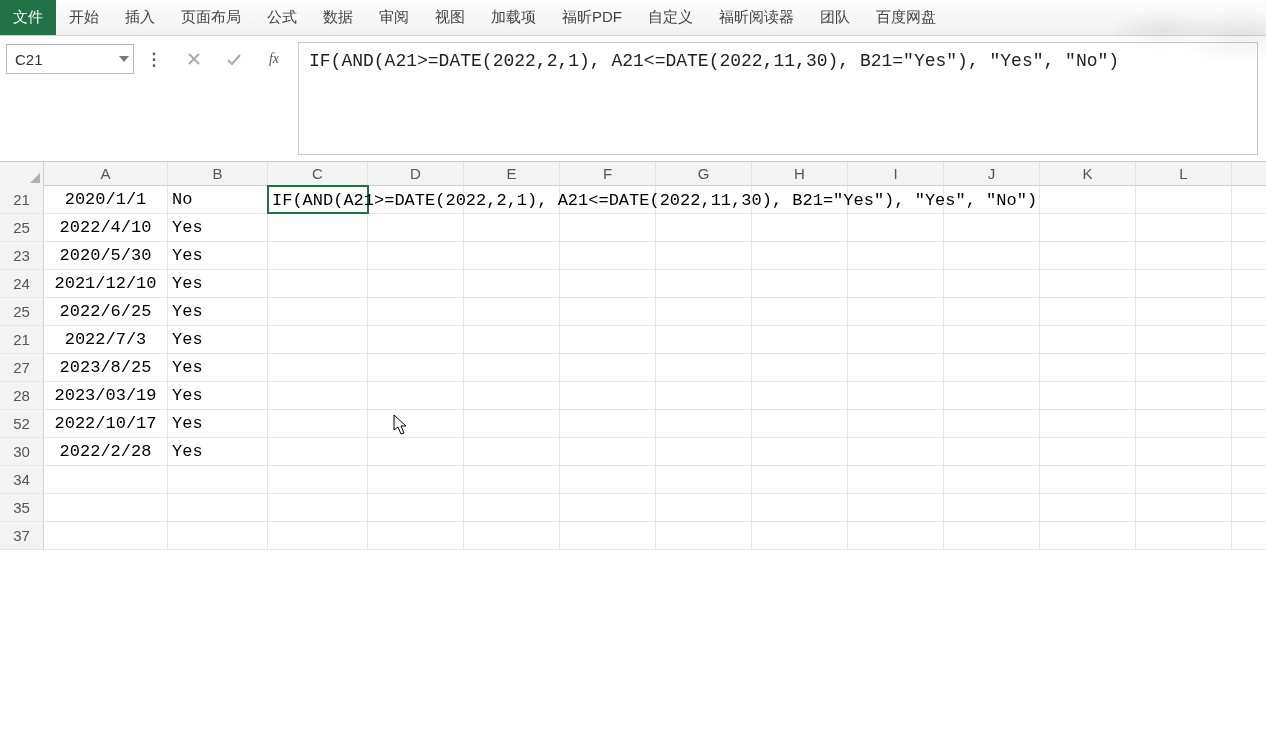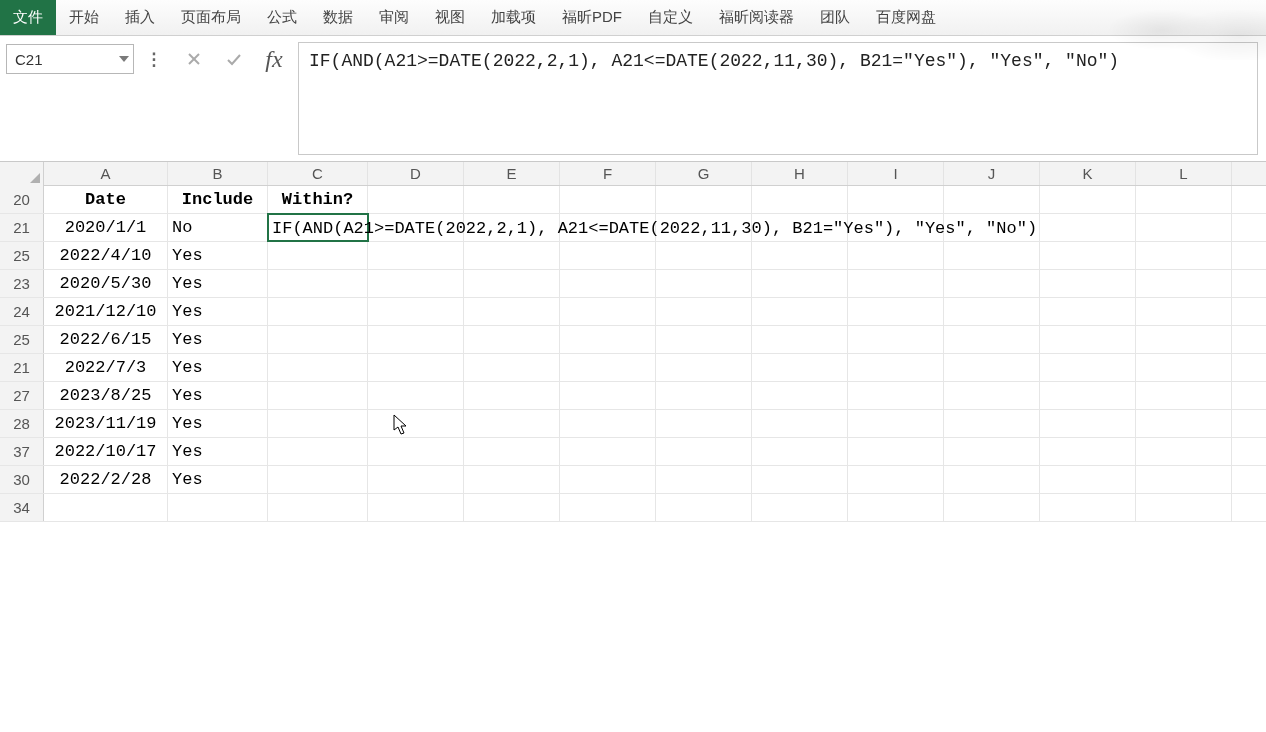--- a/index.html
+++ b/index.html
@@ -73,21 +73,21 @@
   }
   .fx-btn {
     width: 28px; height: 30px;
     display: flex;
     align-items: center;
     justify-content: center;
     cursor: pointer;
     font-size: 17px;
   }
   .fx-btn.colon { font-weight: bold; color:#666; }
-  .fx-btn.fx { font-style: italic; font-family: "Times New Roman", serif; font-size: 24px; color:#555; }
+  .fx-btn.fx { font-style: italic; font-family: "Times New Roman", serif; font-size: 14px; color:#555; }
   .formula-box {
     flex: 1;
     margin: 6px 8px 6px 10px;
     border: 1px solid #c9c9c9;
     background: #fff;
     padding: 8px 10px;
     font-family: "Courier New", monospace;
     font-size: 18px;
     color: #222;
     white-space: pre-wrap;
@@ -259,35 +259,20 @@
         <div class="col-h" style="--w: 96px;">G</div>
         <div class="col-h" style="--w: 96px;">H</div>
         <div class="col-h" style="--w: 96px;">I</div>
         <div class="col-h" style="--w: 96px;">J</div>
         <div class="col-h" style="--w: 96px;">K</div>
         <div class="col-h" style="--w: 96px;">L</div>
       </div>
   </div>
   <div class="rows" id="rows">
       <div class="row">
-        <div class="row-h">20</div>
-        <div class="cell bold center" style="--w: 124px;">Date</div>
-        <div class="cell bold center" style="--w: 100px;">Include</div>
-        <div class="cell bold center" style="--w: 100px;">Within?</div>
-        <div class="cell" style="--w: 96px;"></div>
-        <div class="cell" style="--w: 96px;"></div>
-        <div class="cell" style="--w: 96px;"></div>
-        <div class="cell" style="--w: 96px;"></div>
-        <div class="cell" style="--w: 96px;"></div>
-        <div class="cell" style="--w: 96px;"></div>
-        <div class="cell" style="--w: 96px;"></div>
-        <div class="cell" style="--w: 96px;"></div>
-        <div class="cell" style="--w: 96px;"></div>
-      </div>
-      <div class="row">
         <div class="row-h">21</div>
         <div class="cell center" style="--w: 124px;">2020/1/1</div>
         <div class="cell" style="--w: 100px;">No</div>
         <div class="cell active-cell" style="--w: 100px;">
           <span class="spill">IF(AND(A21&gt;=DATE(2022,2,1), A21&lt;=DATE(2022,11,30), B21="Yes"), "Yes", "No")</span>
         </div>
         <div class="cell" style="--w: 96px;"></div>
         <div class="cell" style="--w: 96px;"></div>
         <div class="cell" style="--w: 96px;"></div>
         <div class="cell" style="--w: 96px;"></div>
@@ -337,21 +322,21 @@
         <div class="cell" style="--w: 96px;"></div>
         <div class="cell" style="--w: 96px;"></div>
         <div class="cell" style="--w: 96px;"></div>
         <div class="cell" style="--w: 96px;"></div>
         <div class="cell" style="--w: 96px;"></div>
         <div class="cell" style="--w: 96px;"></div>
         <div class="cell" style="--w: 96px;"></div>
       </div>
       <div class="row">
         <div class="row-h">25</div>
-        <div class="cell center" style="--w: 124px;">2022/6/15</div>
+        <div class="cell center" style="--w: 124px;">2022/6/25</div>
         <div class="cell" style="--w: 100px;">Yes</div>
         <div class="cell" style="--w: 100px;"></div>
         <div class="cell" style="--w: 96px;"></div>
         <div class="cell" style="--w: 96px;"></div>
         <div class="cell" style="--w: 96px;"></div>
         <div class="cell" style="--w: 96px;"></div>
         <div class="cell" style="--w: 96px;"></div>
         <div class="cell" style="--w: 96px;"></div>
         <div class="cell" style="--w: 96px;"></div>
         <div class="cell" style="--w: 96px;"></div>
@@ -382,35 +367,35 @@
         <div class="cell" style="--w: 96px;"></div>
         <div class="cell" style="--w: 96px;"></div>
         <div class="cell" style="--w: 96px;"></div>
         <div class="cell" style="--w: 96px;"></div>
         <div class="cell" style="--w: 96px;"></div>
         <div class="cell" style="--w: 96px;"></div>
         <div class="cell" style="--w: 96px;"></div>
       </div>
       <div class="row">
         <div class="row-h">28</div>
-        <div class="cell center" style="--w: 124px;">2023/11/19</div>
-        <div class="cell" style="--w: 100px;">Yes</div>
-        <div class="cell" style="--w: 100px;"></div>
-        <div class="cell" style="--w: 96px;"></div>
-        <div class="cell" style="--w: 96px;"></div>
-        <div class="cell" style="--w: 96px;"></div>
-        <div class="cell" style="--w: 96px;"></div>
-        <div class="cell" style="--w: 96px;"></div>
-        <div class="cell" style="--w: 96px;"></div>
-        <div class="cell" style="--w: 96px;"></div>
-        <div class="cell" style="--w: 96px;"></div>
-        <div class="cell" style="--w: 96px;"></div>
-      </div>
-      <div class="row">
-        <div class="row-h">37</div>
+        <div class="cell center" style="--w: 124px;">2023/03/19</div>
+        <div class="cell" style="--w: 100px;">Yes</div>
+        <div class="cell" style="--w: 100px;"></div>
+        <div class="cell" style="--w: 96px;"></div>
+        <div class="cell" style="--w: 96px;"></div>
+        <div class="cell" style="--w: 96px;"></div>
+        <div class="cell" style="--w: 96px;"></div>
+        <div class="cell" style="--w: 96px;"></div>
+        <div class="cell" style="--w: 96px;"></div>
+        <div class="cell" style="--w: 96px;"></div>
+        <div class="cell" style="--w: 96px;"></div>
+        <div class="cell" style="--w: 96px;"></div>
+      </div>
+      <div class="row">
+        <div class="row-h">52</div>
         <div class="cell center" style="--w: 124px;">2022/10/17</div>
         <div class="cell" style="--w: 100px;">Yes</div>
         <div class="cell" style="--w: 100px;"></div>
         <div class="cell" style="--w: 96px;"></div>
         <div class="cell" style="--w: 96px;"></div>
         <div class="cell" style="--w: 96px;"></div>
         <div class="cell" style="--w: 96px;"></div>
         <div class="cell" style="--w: 96px;"></div>
         <div class="cell" style="--w: 96px;"></div>
         <div class="cell" style="--w: 96px;"></div>
@@ -427,20 +412,50 @@
         <div class="cell" style="--w: 96px;"></div>
         <div class="cell" style="--w: 96px;"></div>
         <div class="cell" style="--w: 96px;"></div>
         <div class="cell" style="--w: 96px;"></div>
         <div class="cell" style="--w: 96px;"></div>
         <div class="cell" style="--w: 96px;"></div>
         <div class="cell" style="--w: 96px;"></div>
       </div>
       <div class="row">
         <div class="row-h">34</div>
+        <div class="cell center" style="--w: 124px;"></div>
+        <div class="cell" style="--w: 100px;"></div>
+        <div class="cell" style="--w: 100px;"></div>
+        <div class="cell" style="--w: 96px;"></div>
+        <div class="cell" style="--w: 96px;"></div>
+        <div class="cell" style="--w: 96px;"></div>
+        <div class="cell" style="--w: 96px;"></div>
+        <div class="cell" style="--w: 96px;"></div>
+        <div class="cell" style="--w: 96px;"></div>
+        <div class="cell" style="--w: 96px;"></div>
+        <div class="cell" style="--w: 96px;"></div>
+        <div class="cell" style="--w: 96px;"></div>
+      </div>
+      <div class="row">
+        <div class="row-h">35</div>
+        <div class="cell center" style="--w: 124px;"></div>
+        <div class="cell" style="--w: 100px;"></div>
+        <div class="cell" style="--w: 100px;"></div>
+        <div class="cell" style="--w: 96px;"></div>
+        <div class="cell" style="--w: 96px;"></div>
+        <div class="cell" style="--w: 96px;"></div>
+        <div class="cell" style="--w: 96px;"></div>
+        <div class="cell" style="--w: 96px;"></div>
+        <div class="cell" style="--w: 96px;"></div>
+        <div class="cell" style="--w: 96px;"></div>
+        <div class="cell" style="--w: 96px;"></div>
+        <div class="cell" style="--w: 96px;"></div>
+      </div>
+      <div class="row">
+        <div class="row-h">37</div>
         <div class="cell center" style="--w: 124px;"></div>
         <div class="cell" style="--w: 100px;"></div>
         <div class="cell" style="--w: 100px;"></div>
         <div class="cell" style="--w: 96px;"></div>
         <div class="cell" style="--w: 96px;"></div>
         <div class="cell" style="--w: 96px;"></div>
         <div class="cell" style="--w: 96px;"></div>
         <div class="cell" style="--w: 96px;"></div>
         <div class="cell" style="--w: 96px;"></div>
         <div class="cell" style="--w: 96px;"></div>

